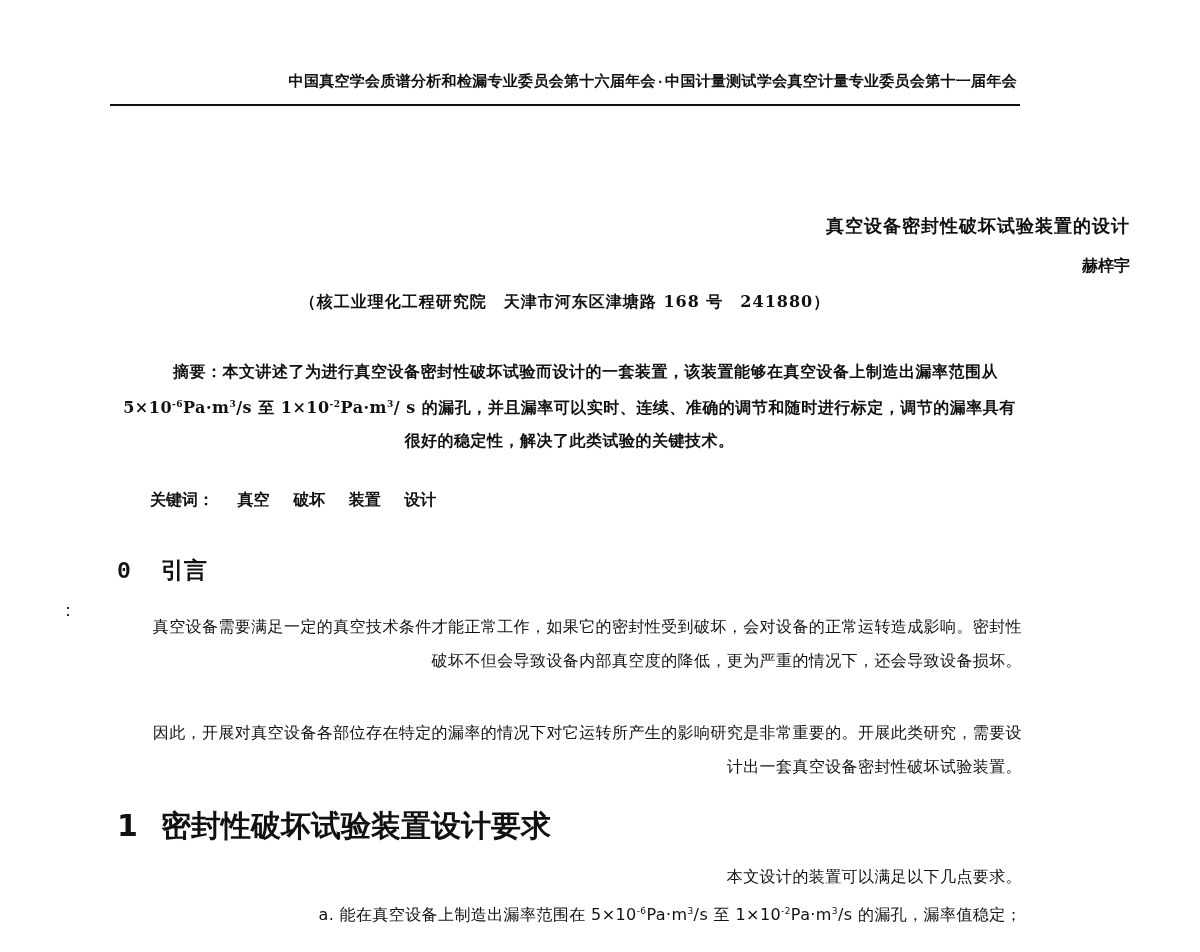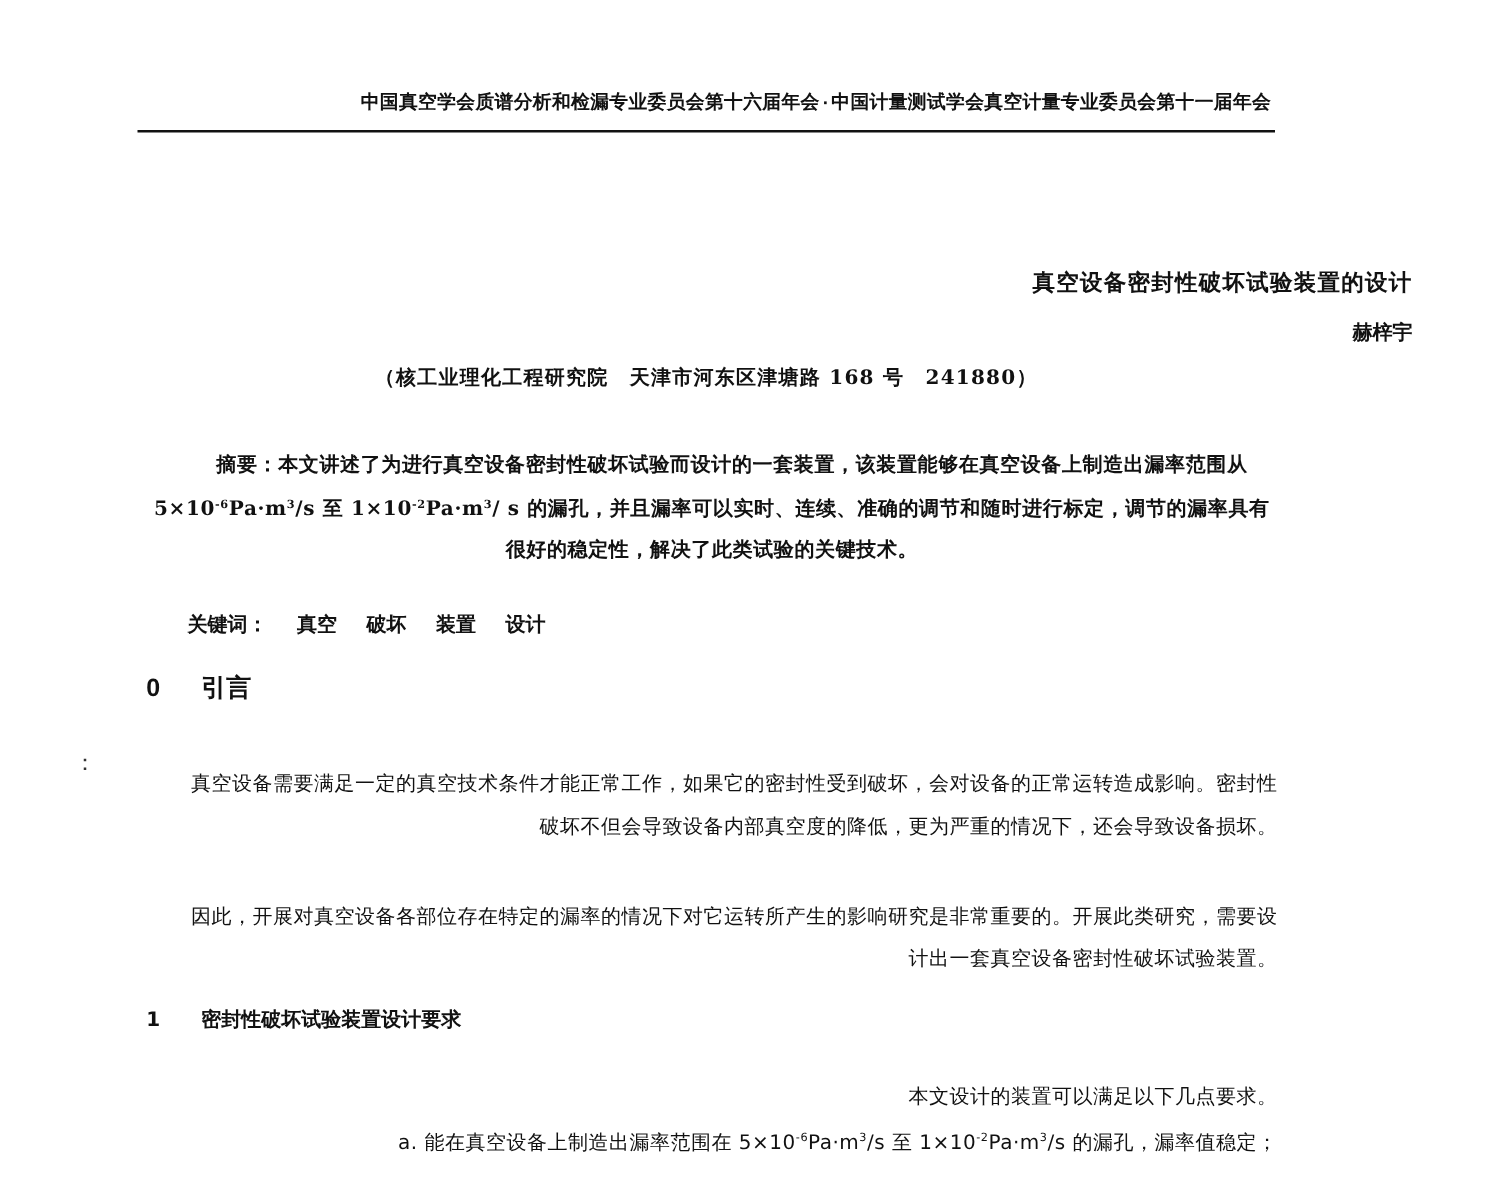--- a/index.html
+++ b/index.html
@@ -9,28 +9,28 @@
             font-family:Liberation Mono, monospace; font-weight:bold; font-size:15px; letter-spacing:0.3px; }
   .header-rule { position:absolute; left:110px; top:104px; width:910px; height:2px; background:#111; }
   .title { position:absolute; left:0; top:170px; width:1130px; text-align:right;
            font-family:"DejaVu Sans","Liberation Sans",sans-serif; font-weight:bold; font-size:18px; letter-spacing:1px;margin-top:44px; }
   .author { position:absolute; left:0; top:256px; width:1130px; text-align:right; font-size:16px; font-weight:bold; }
   .affil { position:absolute; left:0; top:292px; width:1130px; text-align:center; font-size:16px; font-weight:bold; letter-spacing:1px; }
   .abstract { position:absolute; left:117px; top:355px; width:905px; font-size:16px; line-height:33px; font-weight:bold; letter-spacing:0.5px;text-align:center; }
   .abstract .lead { text-indent:32px; }
   .kw { position:absolute; left:150px; top:490px; font-size:16px; font-weight:bold; }
   .kw span.item { margin-left:18px; }
-  .h0 { position:absolute; left:117px; top:537px; font-family:Liberation Sans, sans-serif; font-weight:bold; font-size:20px; }
+  .h0 { position:absolute; left:117px; top:555px; font-family:Liberation Mono, monospace; font-weight:bold; font-size:23px; }
   .h0 .num { display:inline-block; width:44px; }
   .para { position:absolute; left:117px; width:905px; font-size:16px; line-height:34px; letter-spacing:0.4px;
           font-family:"DejaVu Sans","Liberation Sans",sans-serif;text-align:right; }
   .para .ind { text-indent:32px; }
   .p1 { top:610px; }
   .p2 { top:716px; }
-  .h1 { position:absolute; left:117px; top:806px; font-family:"DejaVu Sans","Liberation Sans",sans-serif; font-weight:bold; font-size:16px; }
+  .h1 { position:absolute; left:117px; top:806px; font-family:"DejaVu Sans","Liberation Sans",sans-serif; font-weight:bold; font-size:30px; }
   .h1 .num { display:inline-block; width:44px; }
   .p3 { top:860px; }
   sup { font-size:9px; }
   .margin-mark { position:absolute; left:67px; top:607px; width:2px; height:10px; }
   .margin-mark i { display:block; width:2px; height:2px; background:#333; margin-bottom:5px; }
 </style>
 </head>
 <body>
 
 <div class="header">中国真空学会质谱分析和检漏专业委员会第十六届年会·中国计量测试学会真空计量专业委员会第十一届年会</div>

